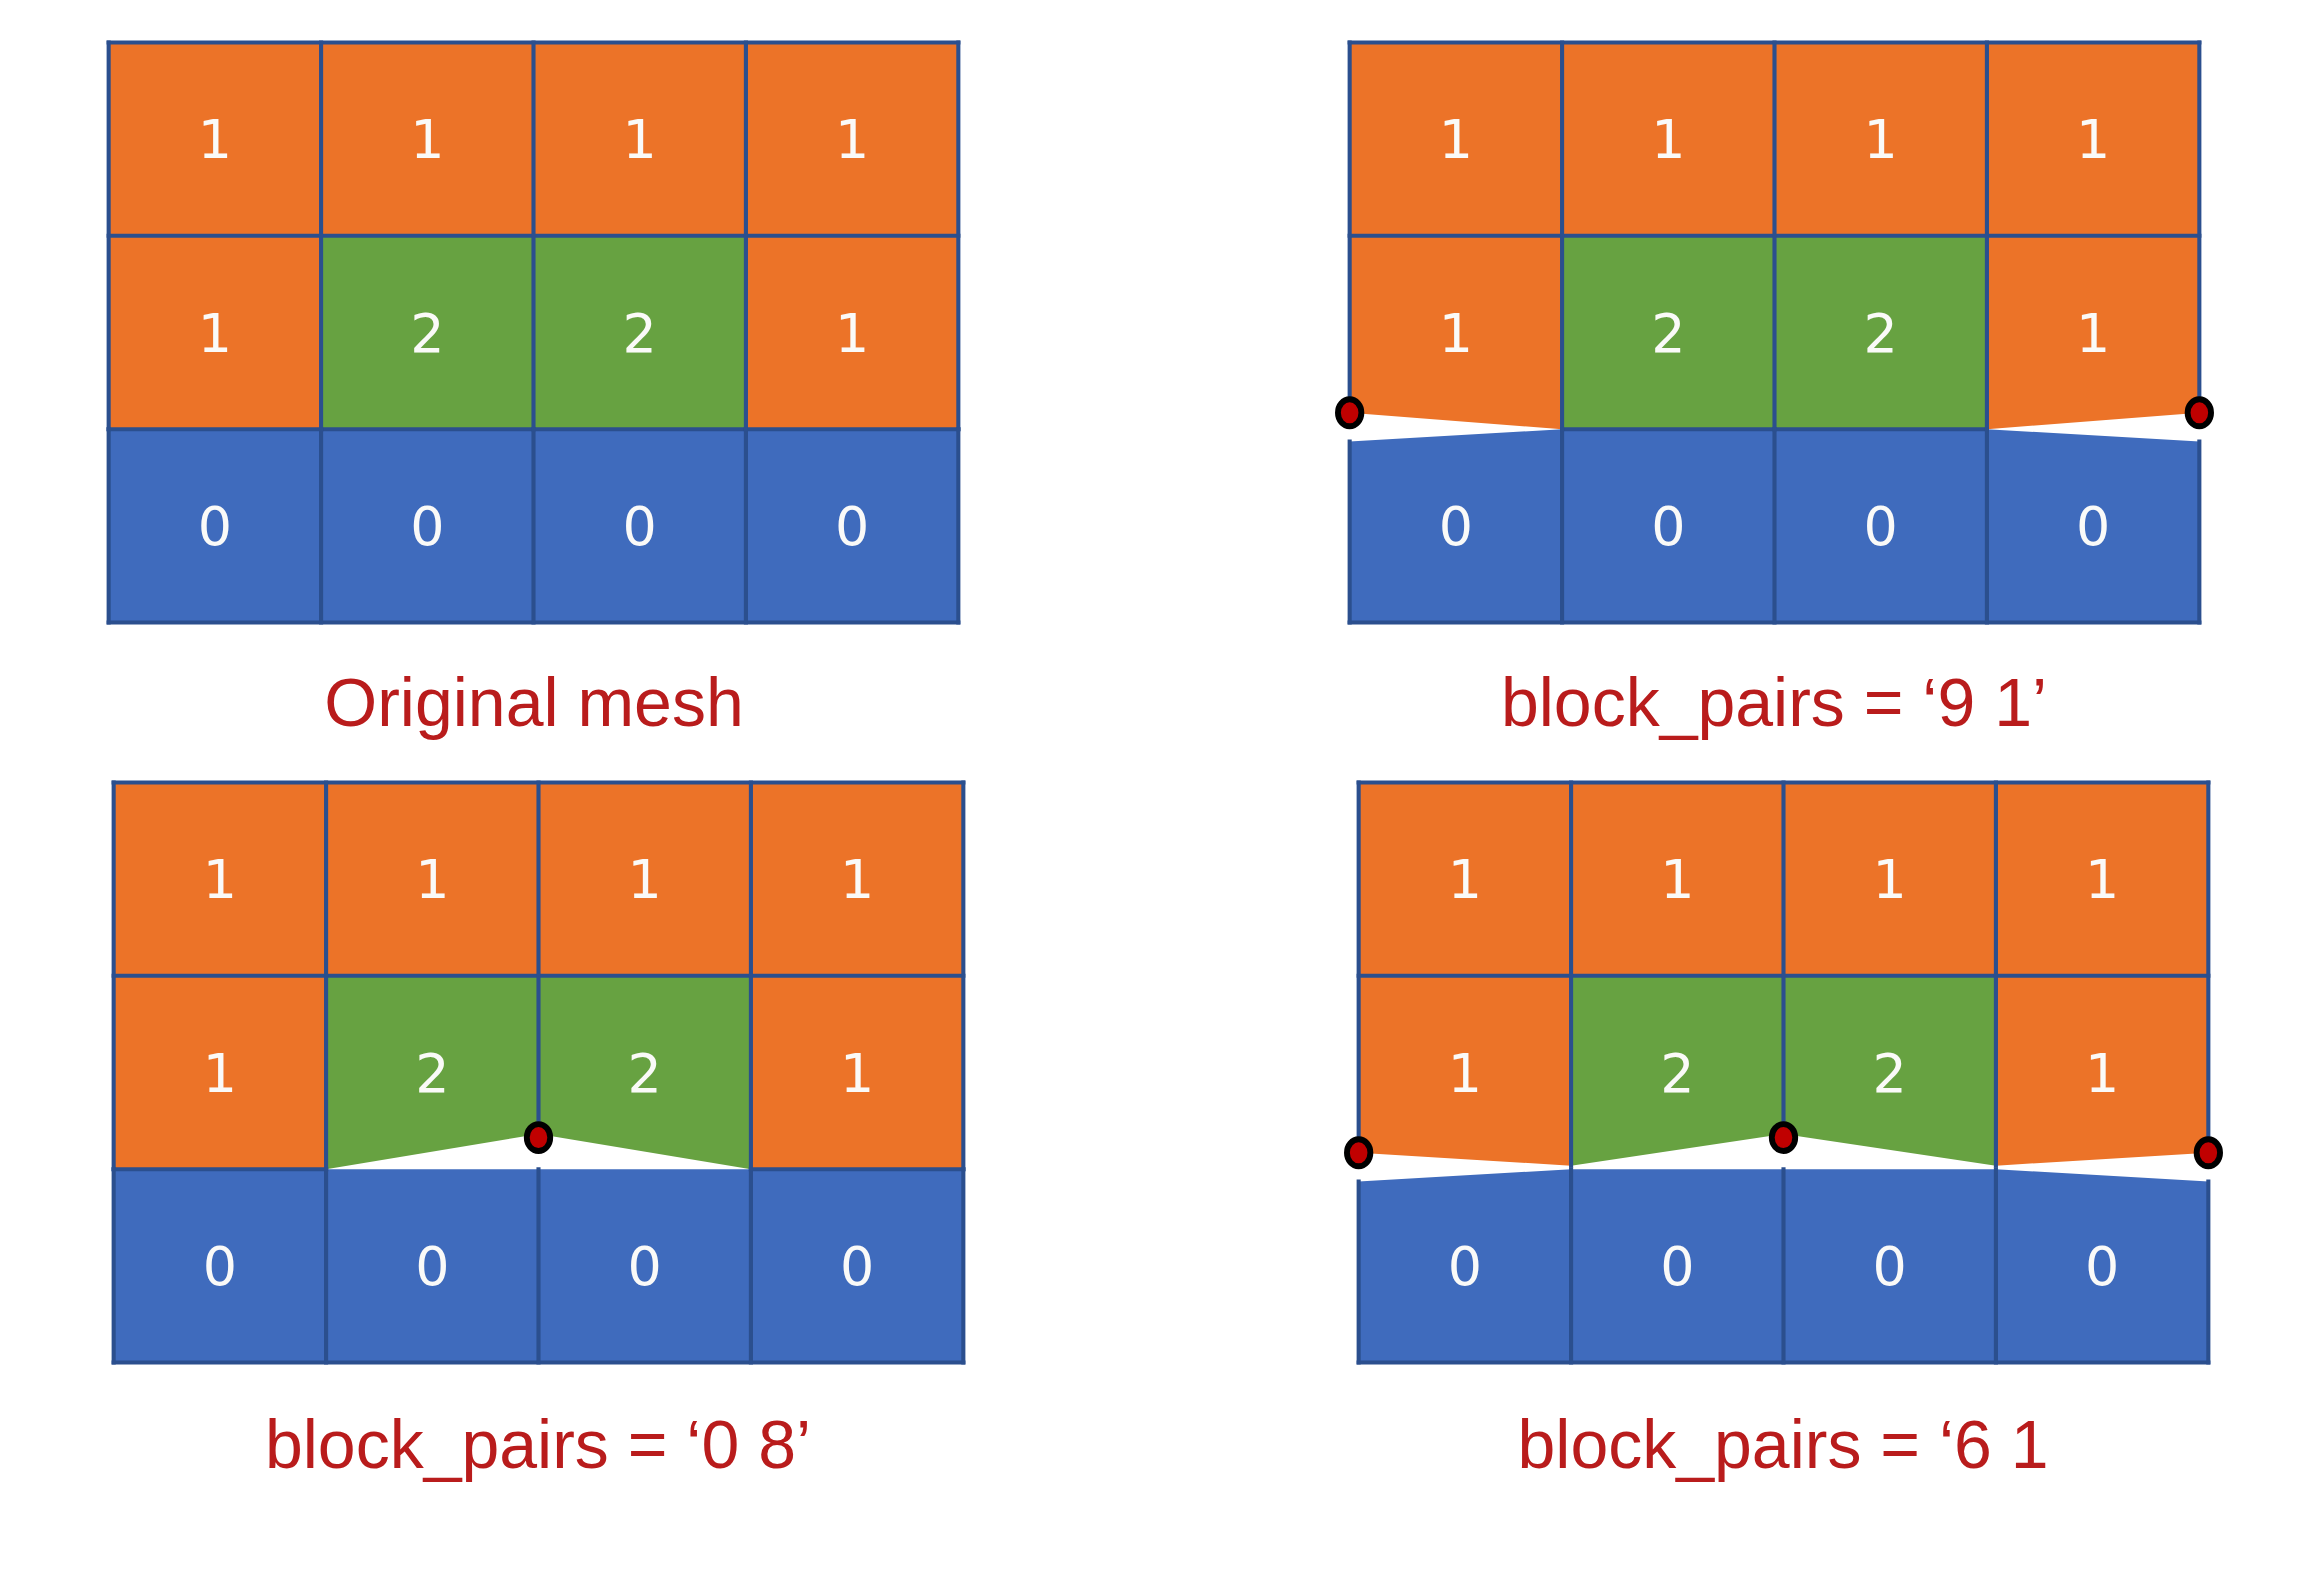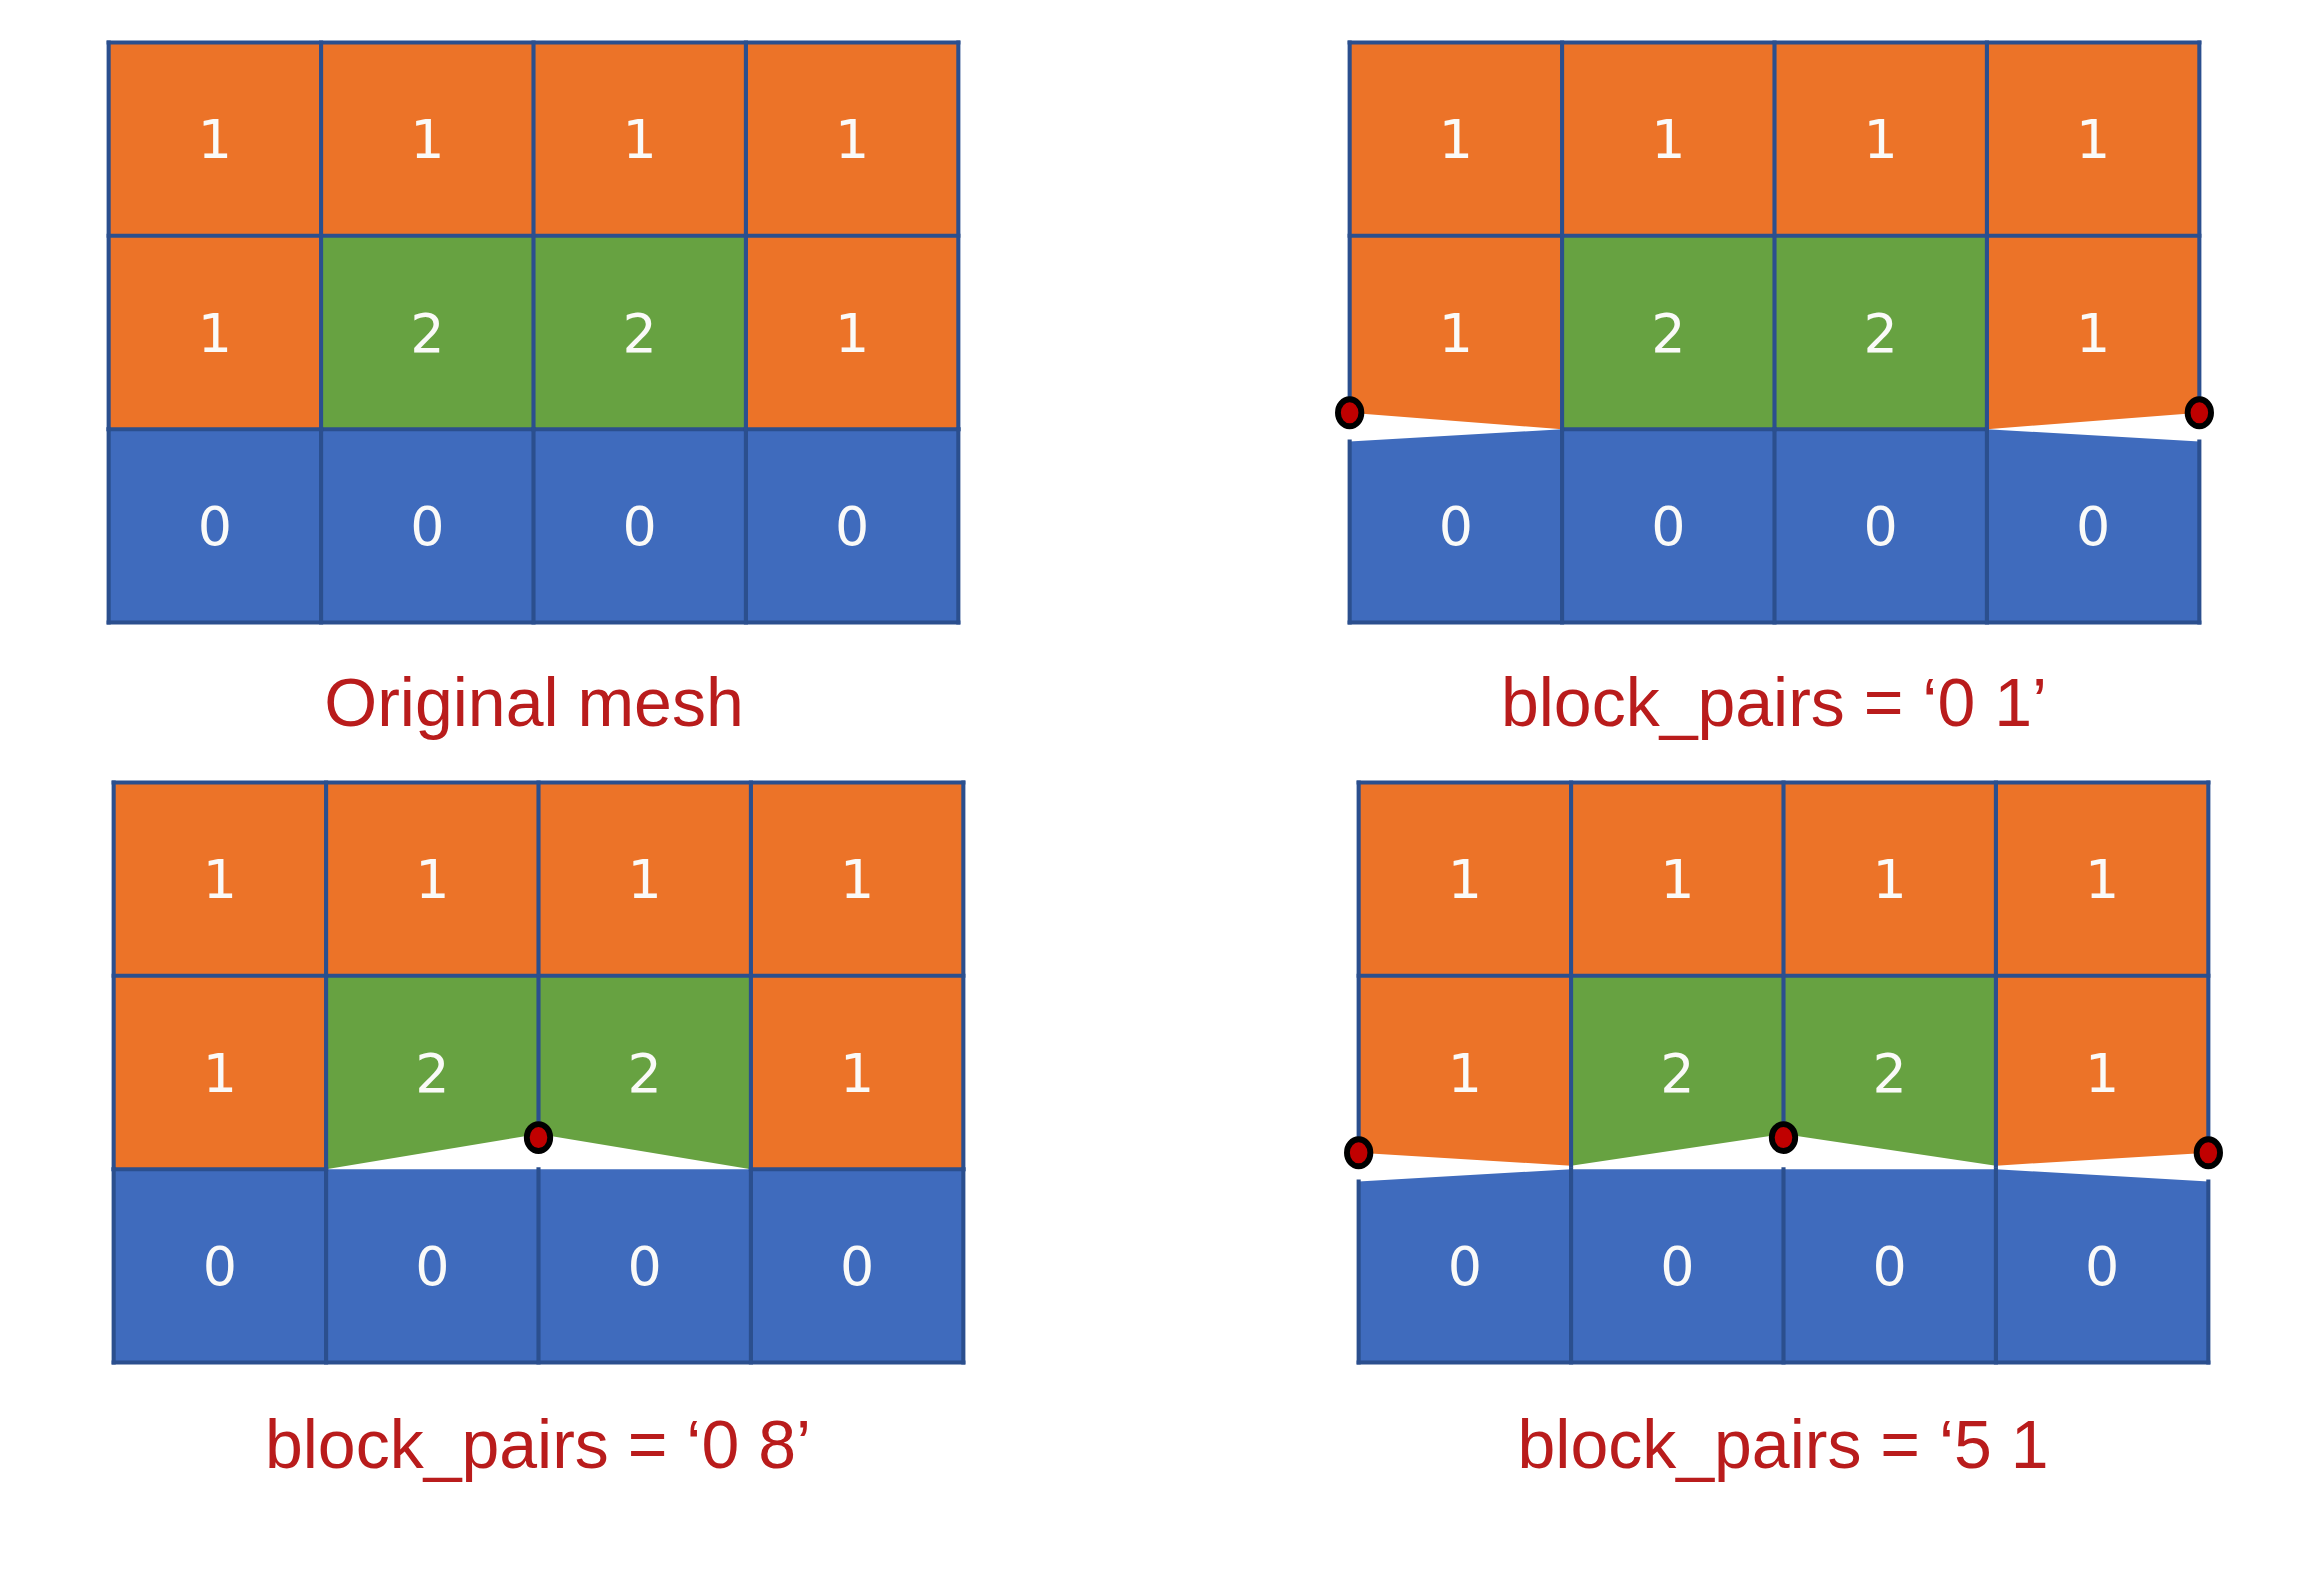--- a/index.html
+++ b/index.html
@@ -212,23 +212,23 @@
     <text x="543.75" y="858" fill="#FAFAF8" text-anchor="middle" class="cell-label">0</text>
     <text x="906.25" y="858" fill="#FAFAF8" text-anchor="middle" class="cell-label">0</text>
     <text x="1268.75" y="858" fill="#FAFAF8" text-anchor="middle" class="cell-label">0</text>
   </svg>
 
 <div class="caption" style="left:534px; top:661px;">
   <span>Original mesh</span>
 </div>
 
 <div class="caption" style="left:1774px; top:661px;">
-  <span>block_pairs = ‘0 1’</span>
+  <span>block_pairs = ‘9 1’</span>
 </div>
 
 <div class="caption" style="left:538px; top:1403px;">
   <span>block_pairs = ‘0 8’</span>
 </div>
 
 <div class="caption caption-multiline" style="left:1783px; top:1403px;">
-  <div>block_pairs = ‘5 1</div>
+  <div>block_pairs = ‘6 1</div>
 </div>
 
 
 </body></html>

